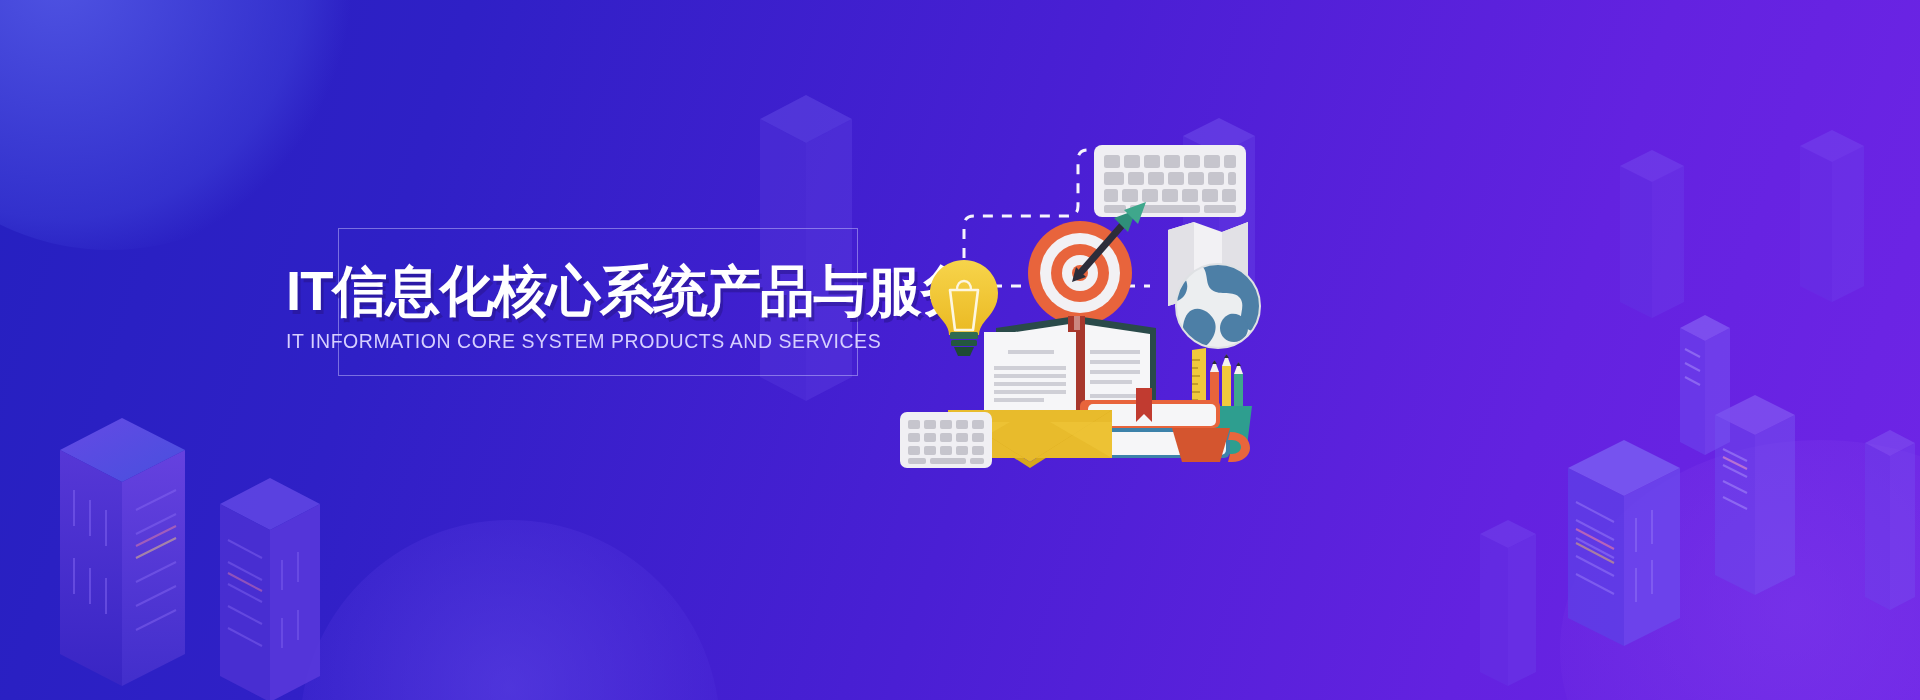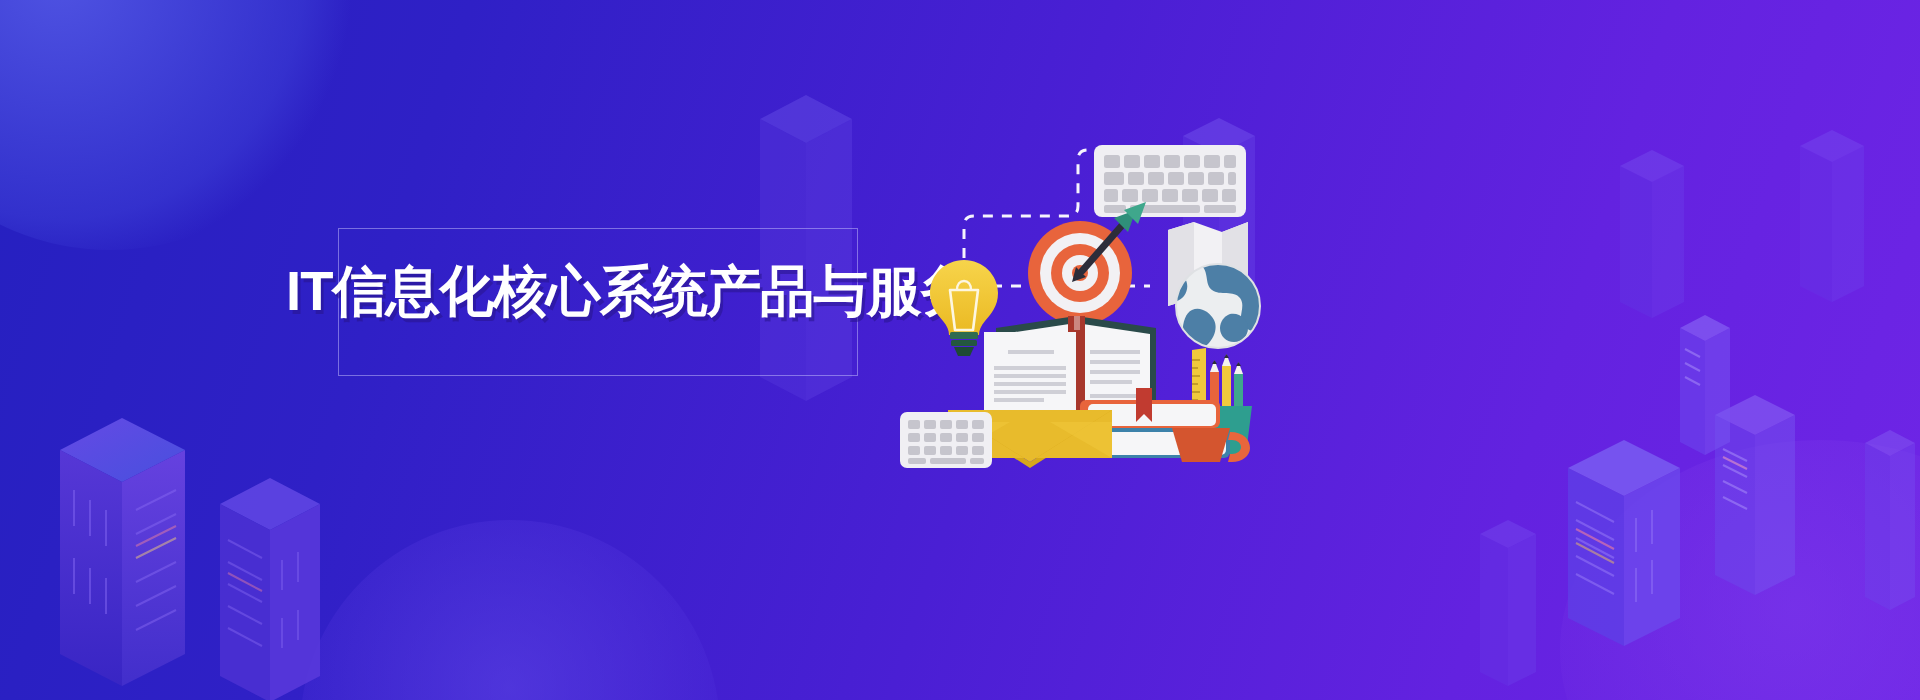--- a/index.html
+++ b/index.html
@@ -253,20 +253,21 @@
         <polygon points="0,13 25,26 25,180 0,167" fill="#6b49ec" opacity=".36"></polygon>
         <polygon points="50,13 50,167 25,180 25,26" fill="#7654f0" opacity=".36"></polygon>
       </svg>
     </div>
   </div>
 
   <div id="headline"></div>
 
   <div id="title-wrap">
     <div id="main-title">IT信息化核心系统产品与服务</div>
+    <div id="sub-title">IT INFORMATION CORE SYSTEM PRODUCTS AND SERVICES</div>
   </div>
 
   <div id="illustration">
     <svg width="420" height="380" viewBox="0 0 420 380">
       <defs>
         <linearGradient id="bulbG" x1="0" y1="0" x2="0" y2="1">
           <stop offset="0" stop-color="#f7d44b"></stop>
             <stop offset="1" stop-color="#eab922"></stop>
         </linearGradient>
         <clipPath id="globeClip">

